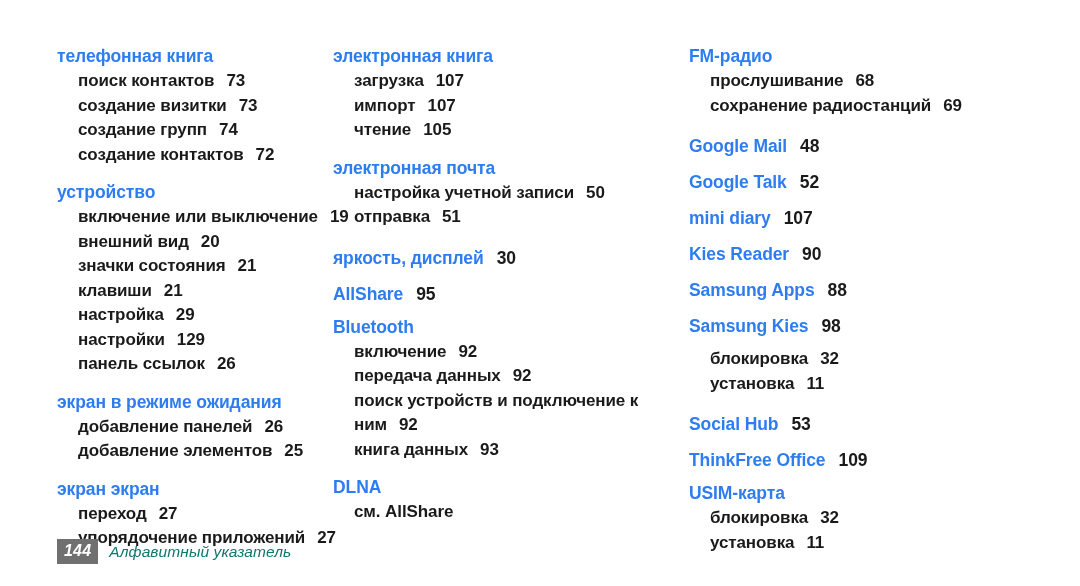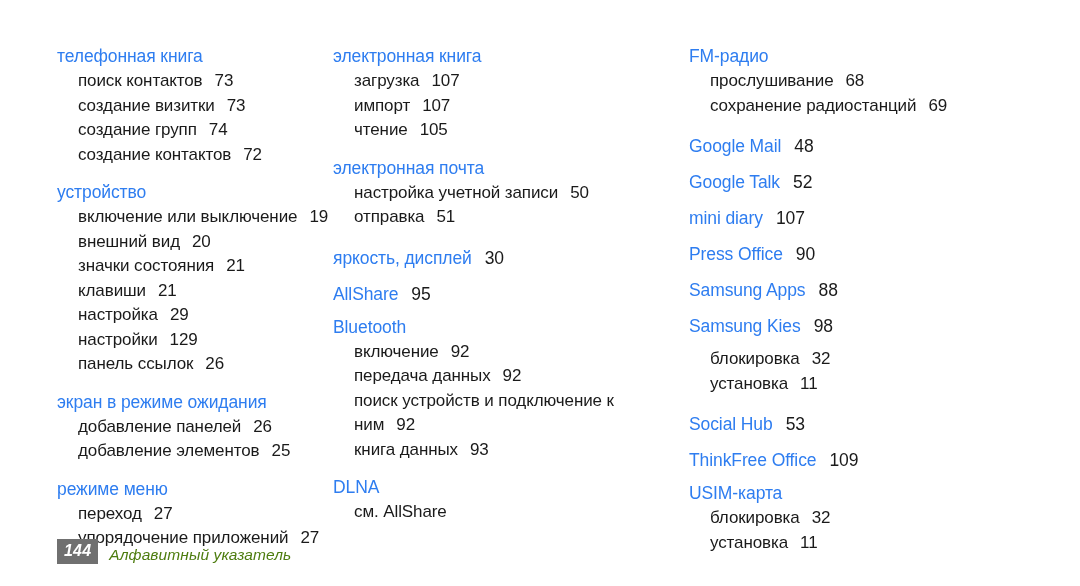--- a/index.html
+++ b/index.html
@@ -38,20 +38,21 @@
   .index-column {
     box-sizing: border-box;
     flex: 0 0 auto;
   }
   .index-column.col-0 { width: 332px; padding-left: 57px; }
   .index-column.col-1 { width: 328px; padding-left: 1px; }
   .index-column.col-2 { width: 420px; padding-left: 29px; }
 
   .index-group {
     margin-bottom: 13px;
+    font-weight: bold;
   }
   .index-group:last-child { margin-bottom: 0; }
 
   
   .group-head {
     color: #2e7df0;
     font-size: 17.5px;
     line-height: 25px;
     letter-spacing: -0.1px;
     white-space: nowrap;
@@ -85,34 +86,34 @@
     white-space: normal;
     text-indent: 0;
   }
 
   
   #footer {
     position: absolute;
     left: 57px;
     bottom: 22px;
     display: flex;
-    align-items: flex-end;
+    align-items: center;
   }
   #page-badge {
     background: #707070;
     color: #ffffff;
     font-style: italic;
     font-weight: bold;
     font-size: 16px;
     line-height: 1;
     padding: 4px 7px 5px 7px;
     letter-spacing: 0.2px;
   }
   #footer-title {
-    color: #4d7c0f;
+    color: #0f766e;
     font-style: italic;
     font-size: 15.5px;
     margin-left: 11px;
     letter-spacing: 0.1px;
   }
 </style>
 </head>
 <body>
 
 <div id="page">
@@ -135,21 +136,21 @@
           <div class="entry"><span>настройка</span><span class="entry-page">29</span></div>
           <div class="entry"><span>настройки</span><span class="entry-page">129</span></div>
           <div class="entry"><span>панель ссылок</span><span class="entry-page">26</span></div>
         </div>
         <div class="index-group">
           <div class="group-head"><span>экран в режиме ожидания</span></div>
           <div class="entry"><span>добавление панелей</span><span class="entry-page">26</span></div>
           <div class="entry"><span>добавление элементов</span><span class="entry-page">25</span></div>
         </div>
         <div class="index-group">
-          <div class="group-head"><span>режиме меню</span></div>
+          <div class="group-head"><span>экран экран</span></div>
           <div class="entry"><span>переход</span><span class="entry-page">27</span></div>
           <div class="entry"><span>упорядочение приложений</span><span class="entry-page">27</span></div>
         </div>
       </div>
       <div class="index-column col-1">
         <div class="index-group">
           <div class="group-head"><span>электронная книга</span></div>
           <div class="entry"><span>загрузка</span><span class="entry-page">107</span></div>
           <div class="entry"><span>импорт</span><span class="entry-page">107</span></div>
           <div class="entry"><span>чтение</span><span class="entry-page">105</span></div>
@@ -186,21 +187,21 @@
         <div class="index-group standalone">
           <div class="group-head"><span>Google Mail</span><span class="head-page">48</span></div>
         </div>
         <div class="index-group standalone">
           <div class="group-head"><span>Google Talk</span><span class="head-page">52</span></div>
         </div>
         <div class="index-group standalone">
           <div class="group-head"><span>mini diary</span><span class="head-page">107</span></div>
         </div>
         <div class="index-group standalone">
-          <div class="group-head"><span>Press Office</span><span class="head-page">90</span></div>
+          <div class="group-head"><span>Kies Reader</span><span class="head-page">90</span></div>
         </div>
         <div class="index-group standalone">
           <div class="group-head"><span>Samsung Apps</span><span class="head-page">88</span></div>
         </div>
         <div class="index-group standalone">
           <div class="group-head"><span>Samsung Kies</span><span class="head-page">98</span></div>
         </div>
         <div class="index-group">
           <div class="entry"><span>блокировка</span><span class="entry-page">32</span></div>
           <div class="entry"><span>установка</span><span class="entry-page">11</span></div>

